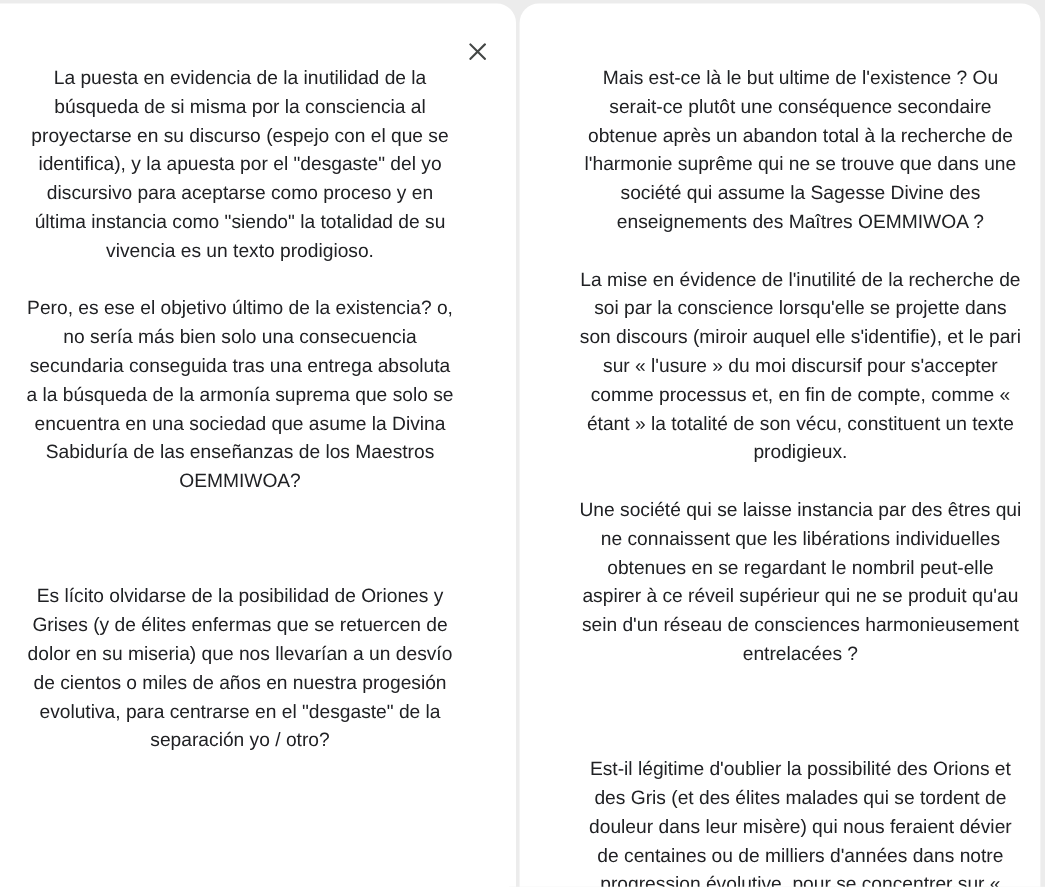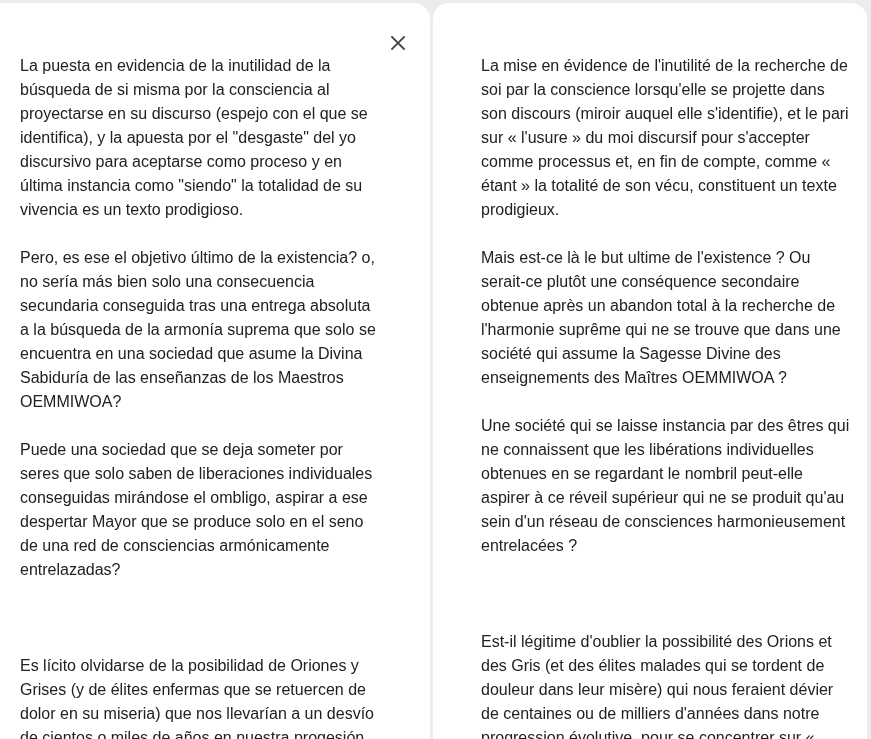--- a/index.html
+++ b/index.html
@@ -31,46 +31,45 @@
   .panel-target .text { left: 48px; top: 27px; width: 372px; }
   .close-btn {
     position: absolute;
     left: 384px; top: 26px;
     width: 28px; height: 28px;
     display: flex; align-items: center; justify-content: center;
     cursor: pointer;
     border-radius: 50%;
   }
   .close-btn svg { width: 14px; height: 14px; }
-  .para { display: block; }
+  .para { display: block; text-align: center; }
   .gap { display: block; height: 24px; }
 </style>
 </head>
 <body>
 
 <div class="panel panel-source">
   <div class="text">
     <span class="para">La puesta en evidencia de la inutilidad de la búsqueda de si misma por la consciencia al proyectarse en su discurso (espejo con el que se identifica), y la apuesta por el "desgaste" del yo discursivo para aceptarse como proceso y en última instancia como "siendo" la totalidad de su vivencia es un texto prodigioso.</span>
     <span class="para">Pero, es ese el objetivo último de la existencia? o, no sería más bien solo una consecuencia secundaria conseguida tras una entrega absoluta a la búsqueda de la armonía suprema que solo se encuentra en una sociedad que asume la Divina Sabiduría de las enseñanzas de los Maestros OEMMIWOA?</span>
-    <span class="para">Puede una sociedad que se deja someter por seres que solo saben de liberaciones individuales conseguidas mirándose el ombligo, aspirar a ese despertar Mayor que se produce solo en el seno de una red de consciencias armónicamente entrelazadas?</span>
     <span class="gap"></span>
     <span class="para">Es lícito olvidarse de la posibilidad de Oriones y Grises (y de élites enfermas que se retuercen de dolor en su miseria) que nos llevarían a un desvío de cientos o miles de años en nuestra progesión evolutiva, para centrarse en el "desgaste" de la separación yo / otro?</span>
     
     
   </div>
   <div class="close-btn">
     <svg viewBox="0 0 14 14">
       <path d="M1 1 L13 13 M13 1 L1 13" stroke="#444746" stroke-width="1.8" stroke-linecap="square" fill="none"></path>
     </svg>
   </div>
 </div>
 
 <div class="panel panel-target">
   <div class="text">
+    <span class="para">Mais est-ce là le but ultime de l'existence ? Ou serait-ce plutôt une conséquence secondaire obtenue après un abandon total à la recherche de l'harmonie suprême qui ne se trouve que dans une société qui assume la Sagesse Divine des enseignements des Maîtres OEMMIWOA ?</span>
     <span class="para">La mise en évidence de l'inutilité de la recherche de soi par la conscience lorsqu'elle se projette dans son discours (miroir auquel elle s'identifie), et le pari sur « l'usure » du moi discursif pour s'accepter comme processus et, en fin de compte, comme « étant » la totalité de son vécu, constituent un texte prodigieux.</span>
-    <span class="para">Mais est-ce là le but ultime de l'existence ? Ou serait-ce plutôt une conséquence secondaire obtenue après un abandon total à la recherche de l'harmonie suprême qui ne se trouve que dans une société qui assume la Sagesse Divine des enseignements des Maîtres OEMMIWOA ?</span>
     <span class="para">Une société qui se laisse instancia par des êtres qui ne connaissent que les libérations individuelles obtenues en se regardant le nombril peut-elle aspirer à ce réveil supérieur qui ne se produit qu'au sein d'un réseau de consciences harmonieusement entrelacées ?</span>
     <span class="gap"></span>
     <span class="para">Est-il légitime d'oublier la possibilité des Orions et des Gris (et des élites malades qui se tordent de douleur dans leur misère) qui nous feraient dévier de centaines ou de milliers d'années dans notre progression évolutive, pour se concentrer sur « l'usure » de la séparation moi / autre ?</span>
     
     
   </div>
 </div>
 
 </body></html>

